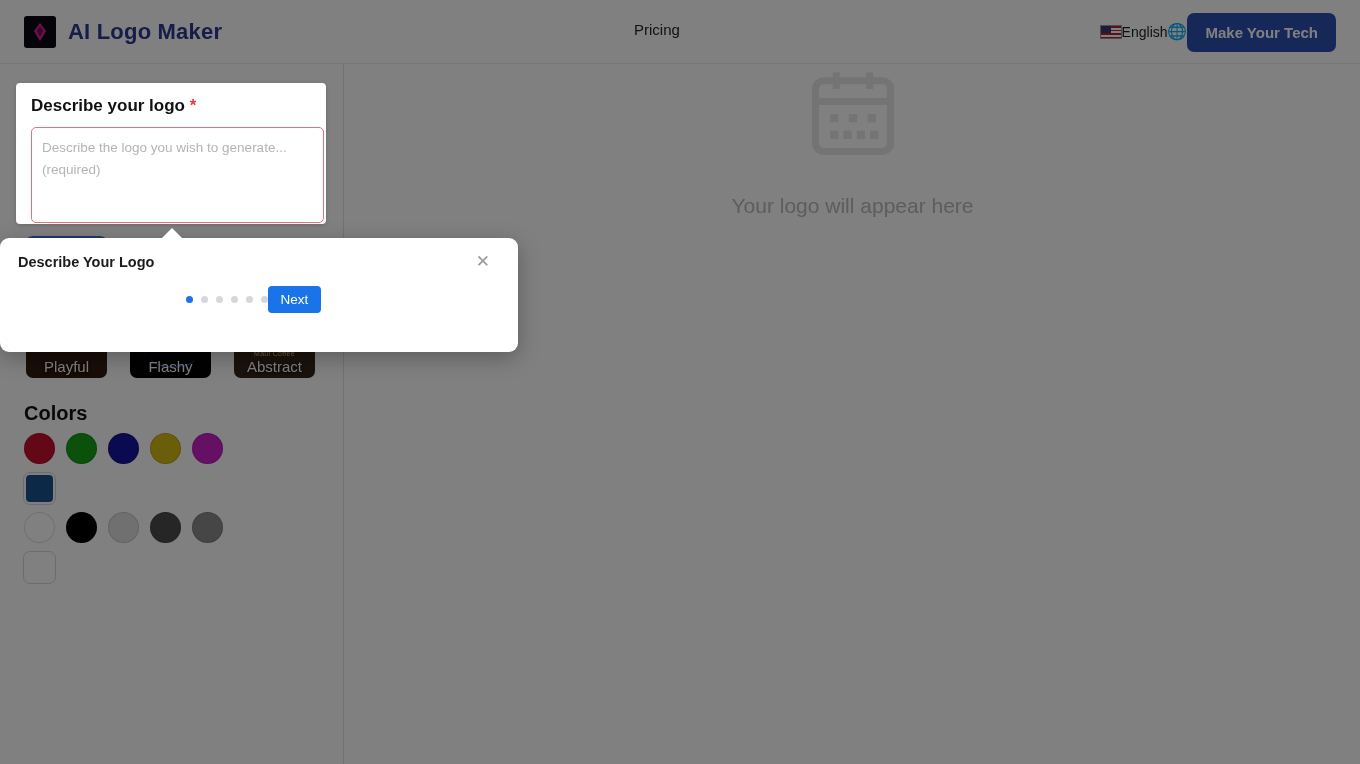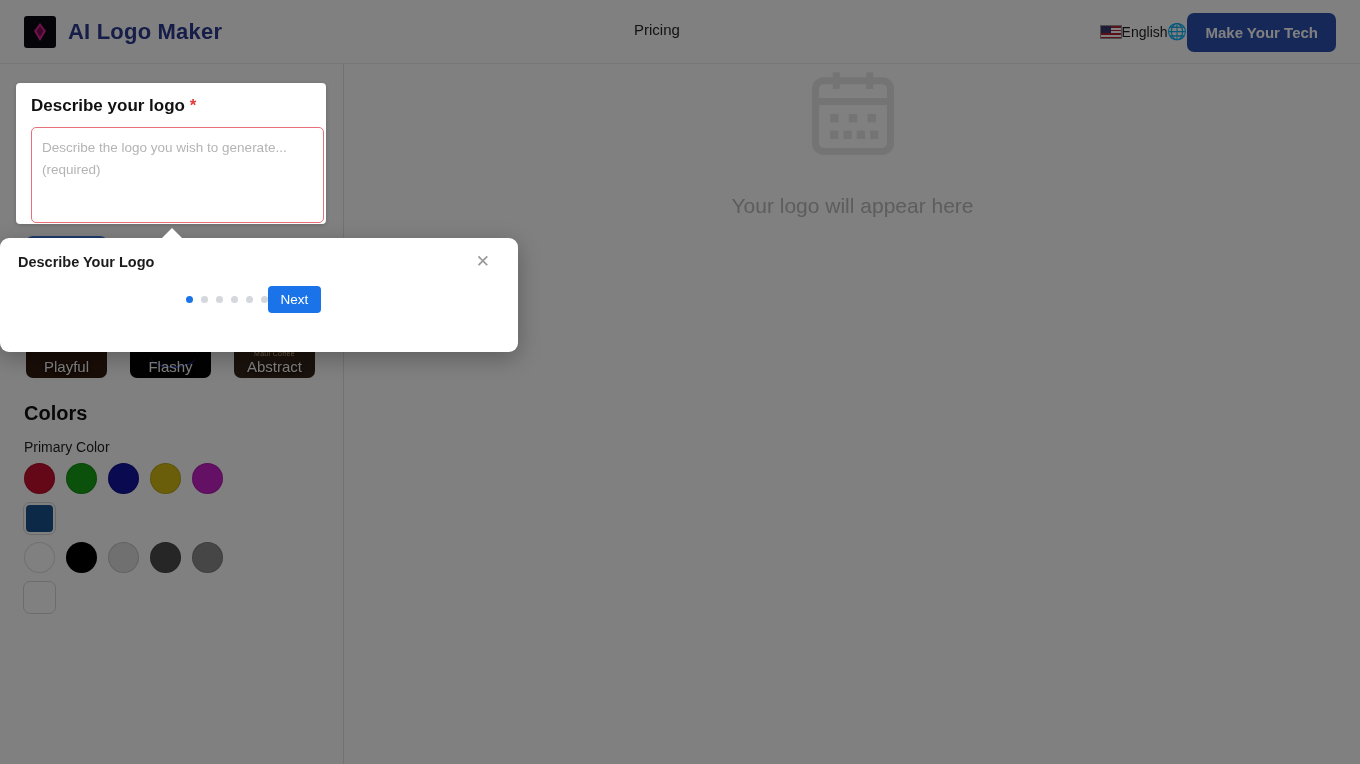--- a/index.html
+++ b/index.html
@@ -259,21 +259,20 @@
             <div class="leaf"></div>
             <div class="maui-word m-abstract">Maui</div>
             <div class="maui-sub">Maui Coffee</div>
           </div>
           <div class="cap">Abstract</div>
         </div>
       </div>
 
       <div class="section-title">Colors</div>
 
-      <div class="field-label">Primary Color</div>
       <div class="swatch-row">
         <div class="swatch" style="background:#c8102e"></div>
         <div class="swatch" style="background:#16a016"></div>
         <div class="swatch" style="background:#1414a0"></div>
         <div class="swatch" style="background:#d4bc14"></div>
         <div class="swatch" style="background:#c820c8"></div>
       </div>
       <div class="picker" style="background:#19558f"></div>
 
       <div class="swatch-row">

